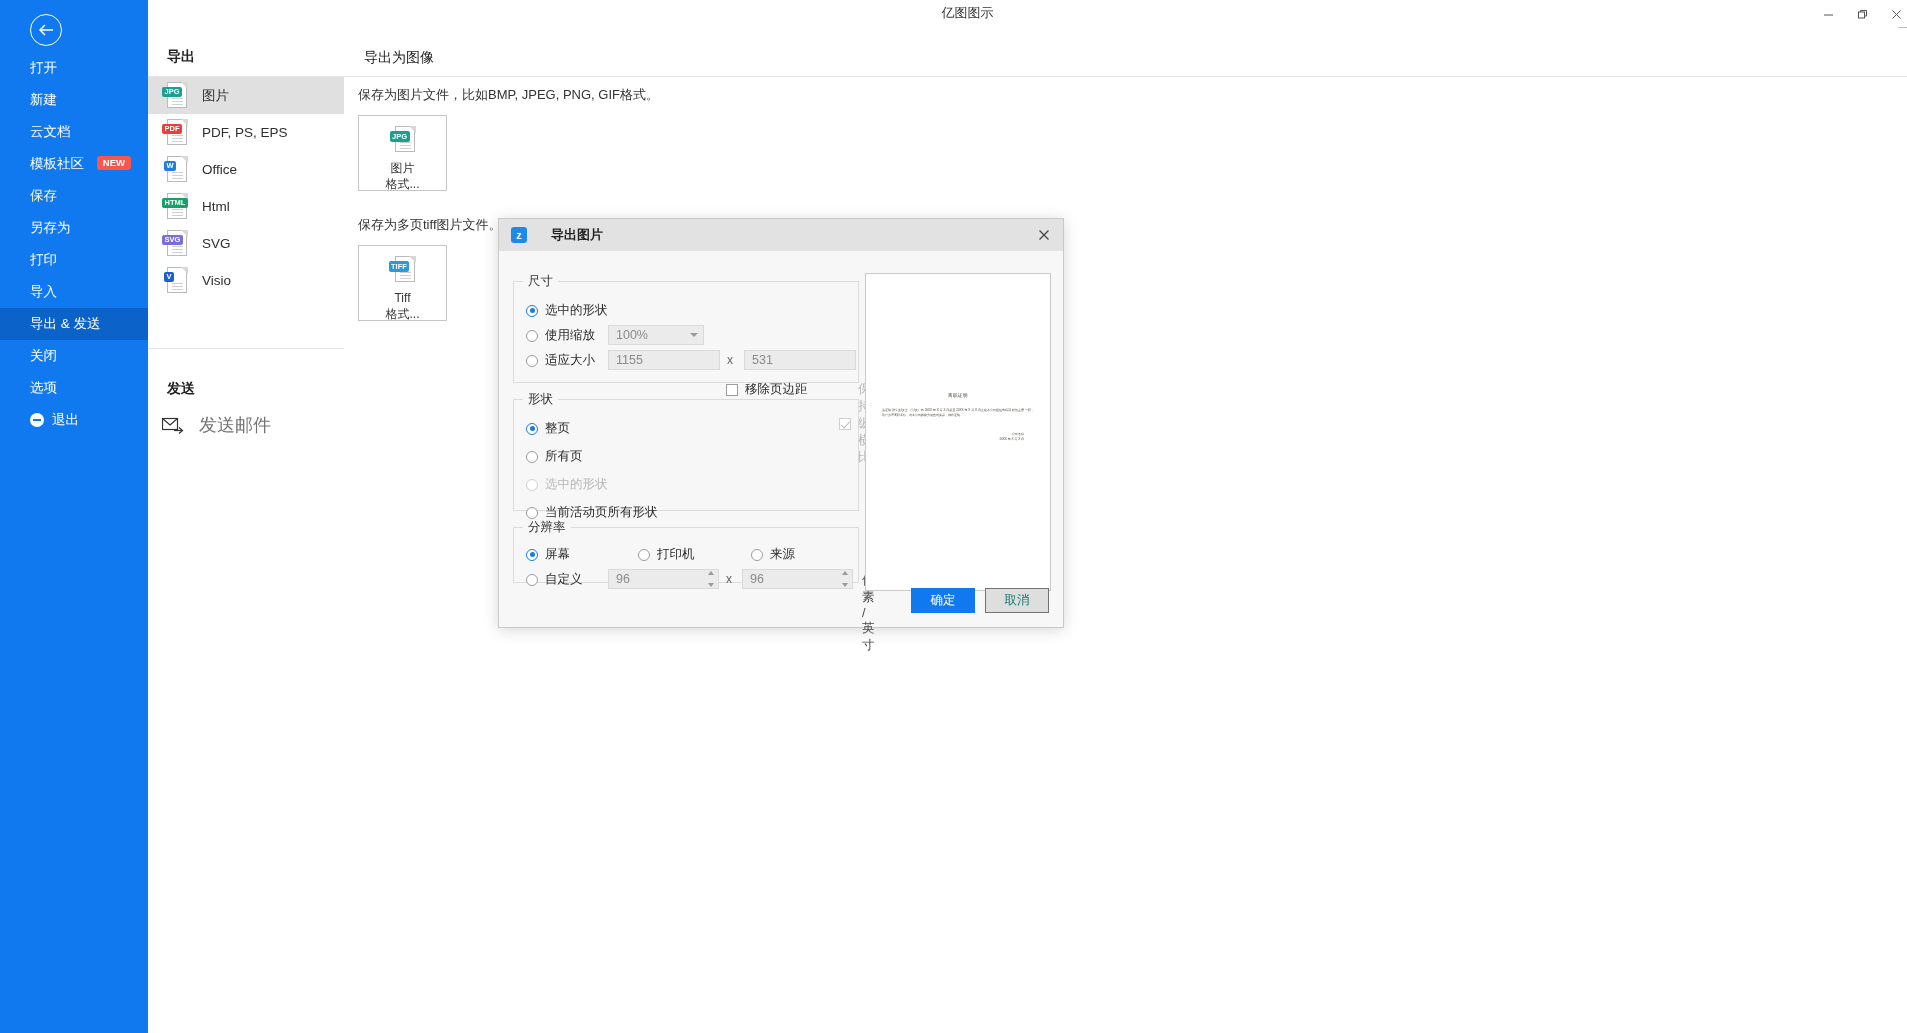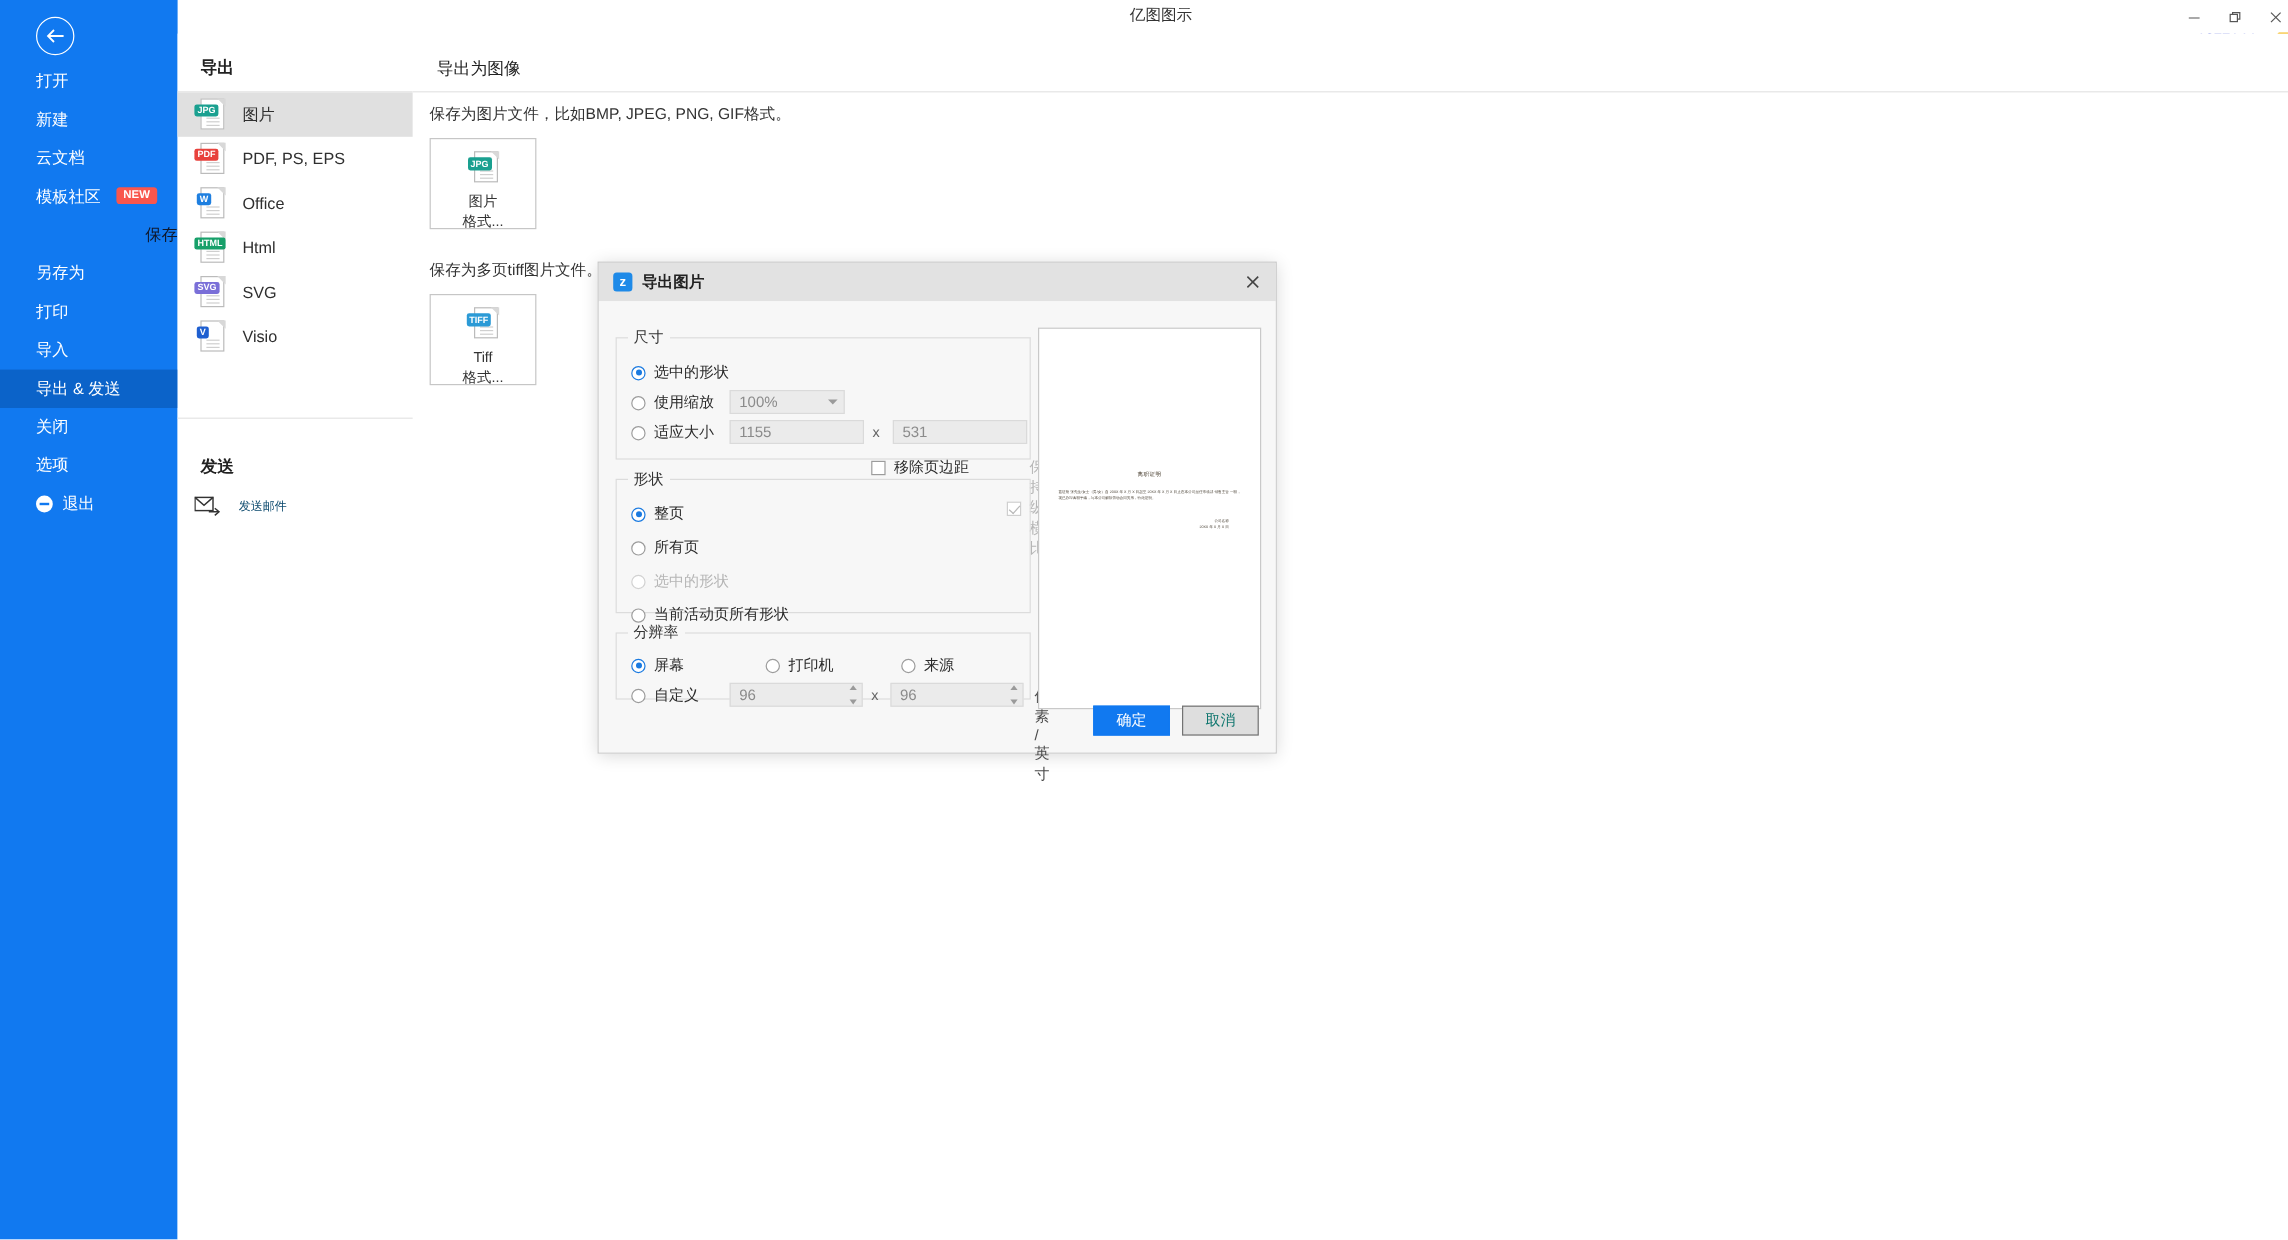--- a/index.html
+++ b/index.html
@@ -48,21 +48,21 @@
     width: 32px; height: 32px; border-radius: 50%;
     border: 1.6px solid #ffffff;
     display: flex; align-items: center; justify-content: center;
   }
   .side-list { position: absolute; left: 0; top: 52px; width: 148px; }
   .side-item {
     position: relative; height: 32px; line-height: 32px;
     padding-left: 30px; font-size: 13.5px; color: #ffffff;
     cursor: default; white-space: nowrap;
   }
-  .side-item.disabled { color: #0f172a; text-align: right; }
+  .side-item.disabled { color: #fef9c3; }
   .side-item.active { background: #0b63c9; }
   .badge-new {
     display: inline-block; vertical-align: middle;
     background: #f9564d; color: #fff; font-size: 9.5px; font-weight: bold;
     padding: 1px 6px 2px 6px; border-radius: 3px; margin-left: 9px;
     line-height: normal; position: relative; top: -1px;
   }
   .exit-row { display: flex; align-items: center; gap: 8px; padding-left: 30px; height: 32px; }
   .exit-ic {
     width: 14px; height: 14px; border-radius: 50%; background: #ffffff;
@@ -89,21 +89,21 @@
   }
   .mid-item.selected { background: #e0e0e0; }
   .mid-item .label { margin-left: 14px; }
   .mid-sep2 { position: absolute; left: 0; top: 320px; width: 196px; height: 1px; background: #e4e4e4; }
   .send-title {
     position: absolute; left: 19px; top: 352px;
     font-size: 14px; font-weight: bold; color: #222;
   }
   .send-item {
     position: absolute; left: 14px; top: 385px;
-    display: flex; align-items: center; font-size: 10px; color: #0c4a6e; cursor: default;
+    display: flex; align-items: center; font-size: 18px; color: #737373; cursor: default;
   }
   .send-item .label { margin-left: 15px; }
 
   
   .fileicon { position: relative; width: 26px; height: 30px; flex: none; }
   .fileicon .paper {
     position: absolute; left: 5px; top: 1px; width: 20px; height: 26px;
     background: #fff; border: 1px solid #bbb;
   }
   .fileicon .fold {
@@ -153,21 +153,21 @@
   }
   .dlg-titlebar {
     position: absolute; left: 0; top: 0; right: 0; height: 32px;
     background: #e2e2e2; display: flex; align-items: center;
   }
   .dlg-app-icon {
     width: 16px; height: 16px; margin-left: 12px; border-radius: 3px;
     background: #1e8ae8; color: #fff; font-size: 11px; font-weight: bold;
     display: flex; align-items: center; justify-content: center; line-height: 1;
   }
-  .dlg-title { margin-left: 8px; font-size: 13px; font-weight: bold; color: #222; }
+  .dlg-title { margin-left: 24px; font-size: 13px; font-weight: bold; color: #222; }
   .dlg-close {
     position: absolute; right: 6px; top: 4px; width: 26px; height: 24px;
     display: flex; align-items: center; justify-content: center; color: #555; cursor: default;
   }
   .dlg-body { position: absolute; left: 0; top: 32px; right: 0; bottom: 0; background: #f7f7f7; }
 
   fieldset.group {
     position: absolute; margin: 0; padding: 0;
     border: 1px solid #dcdcdc; background: transparent;
   }

